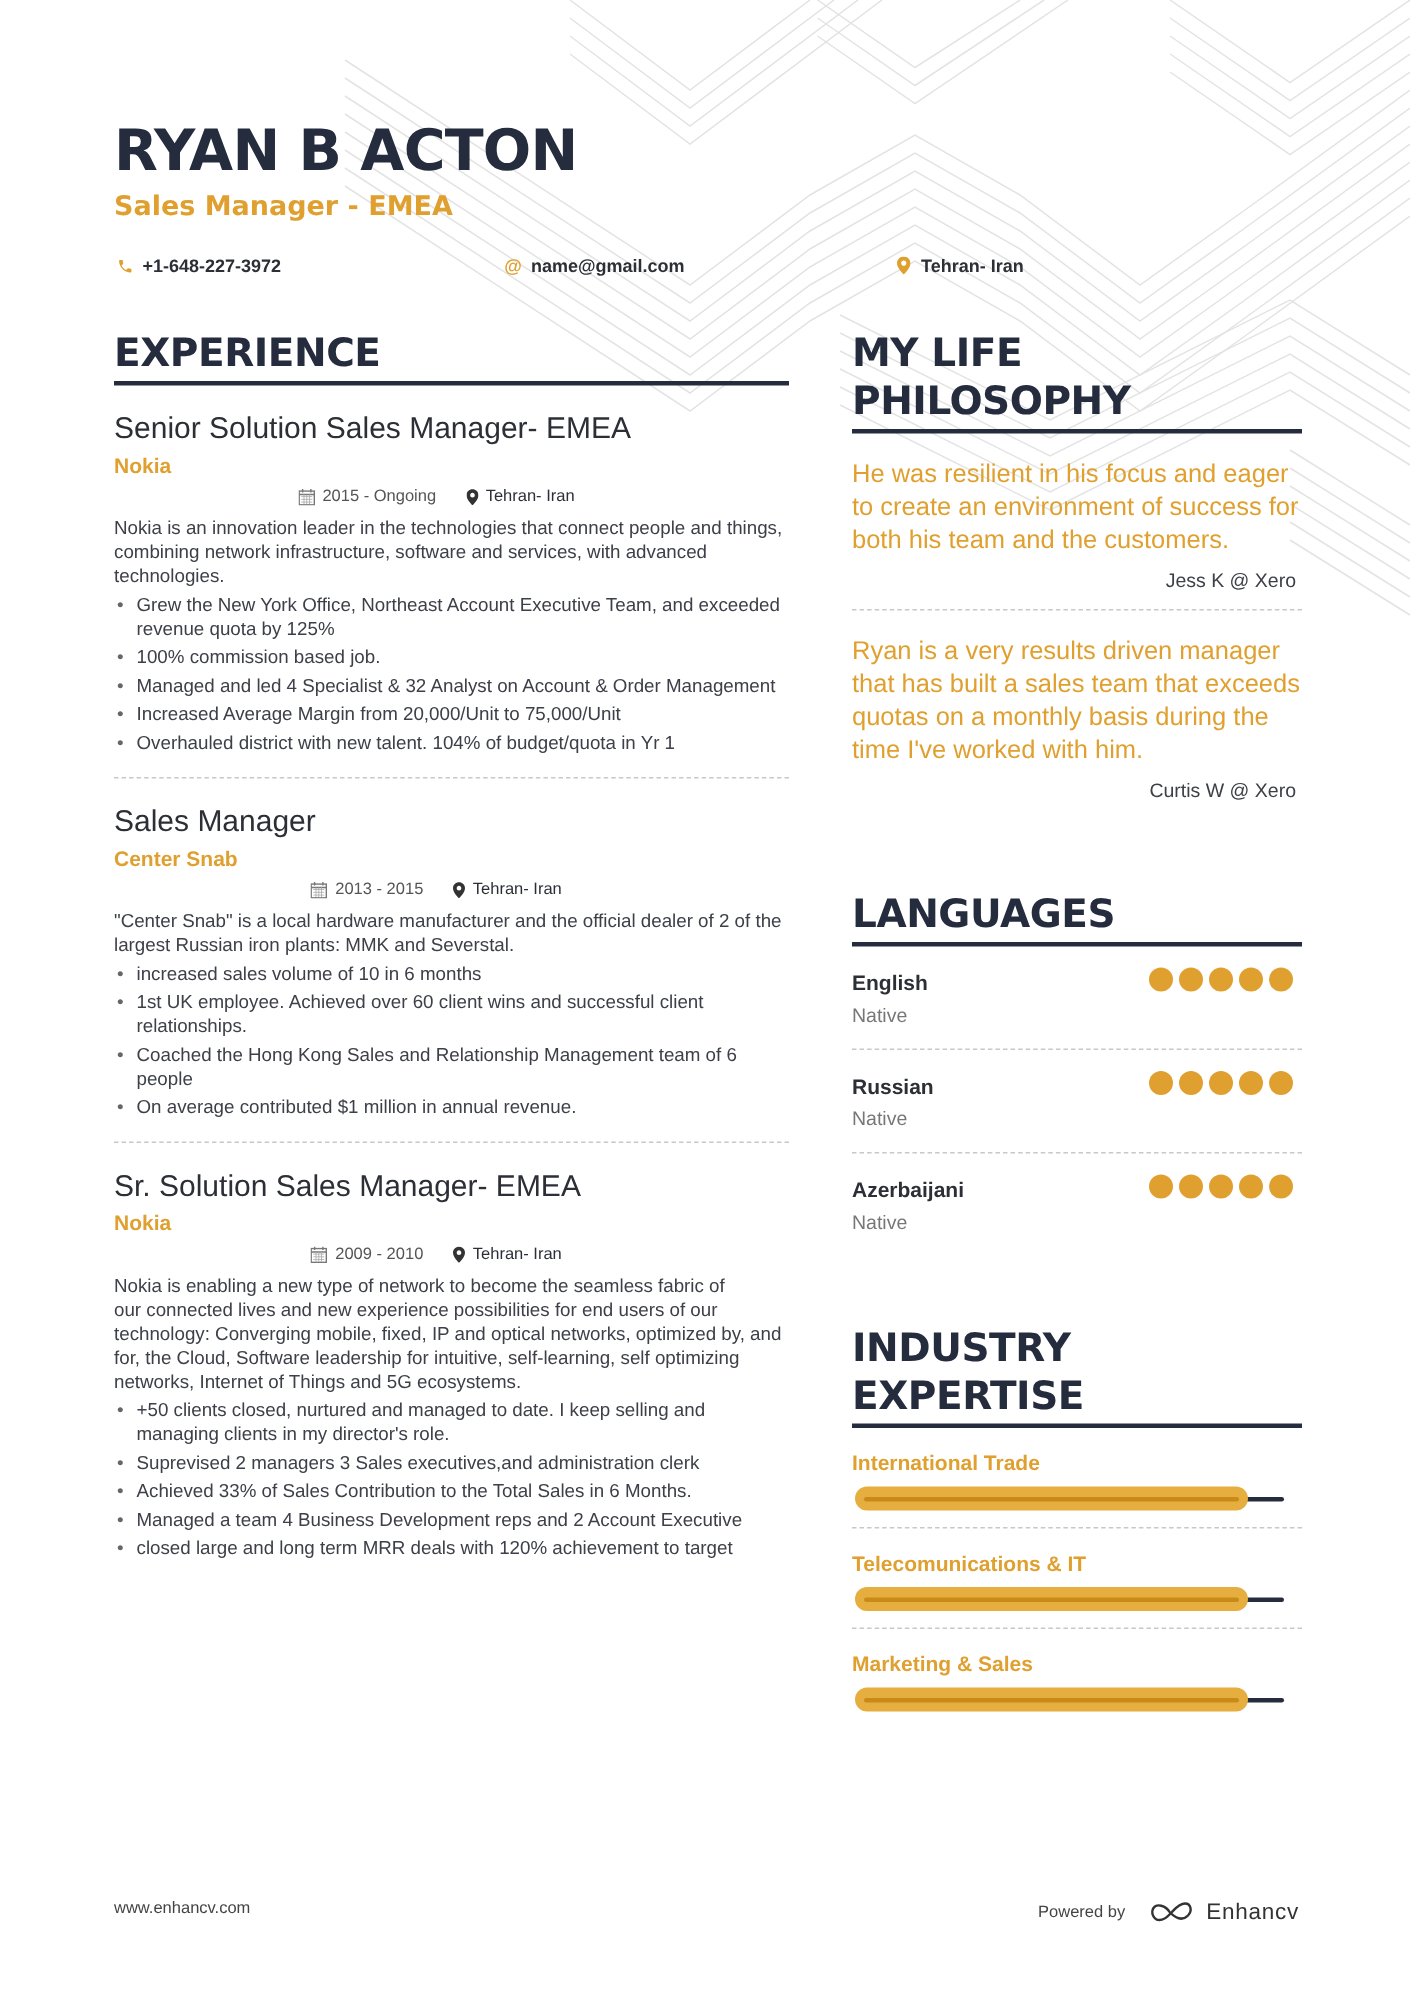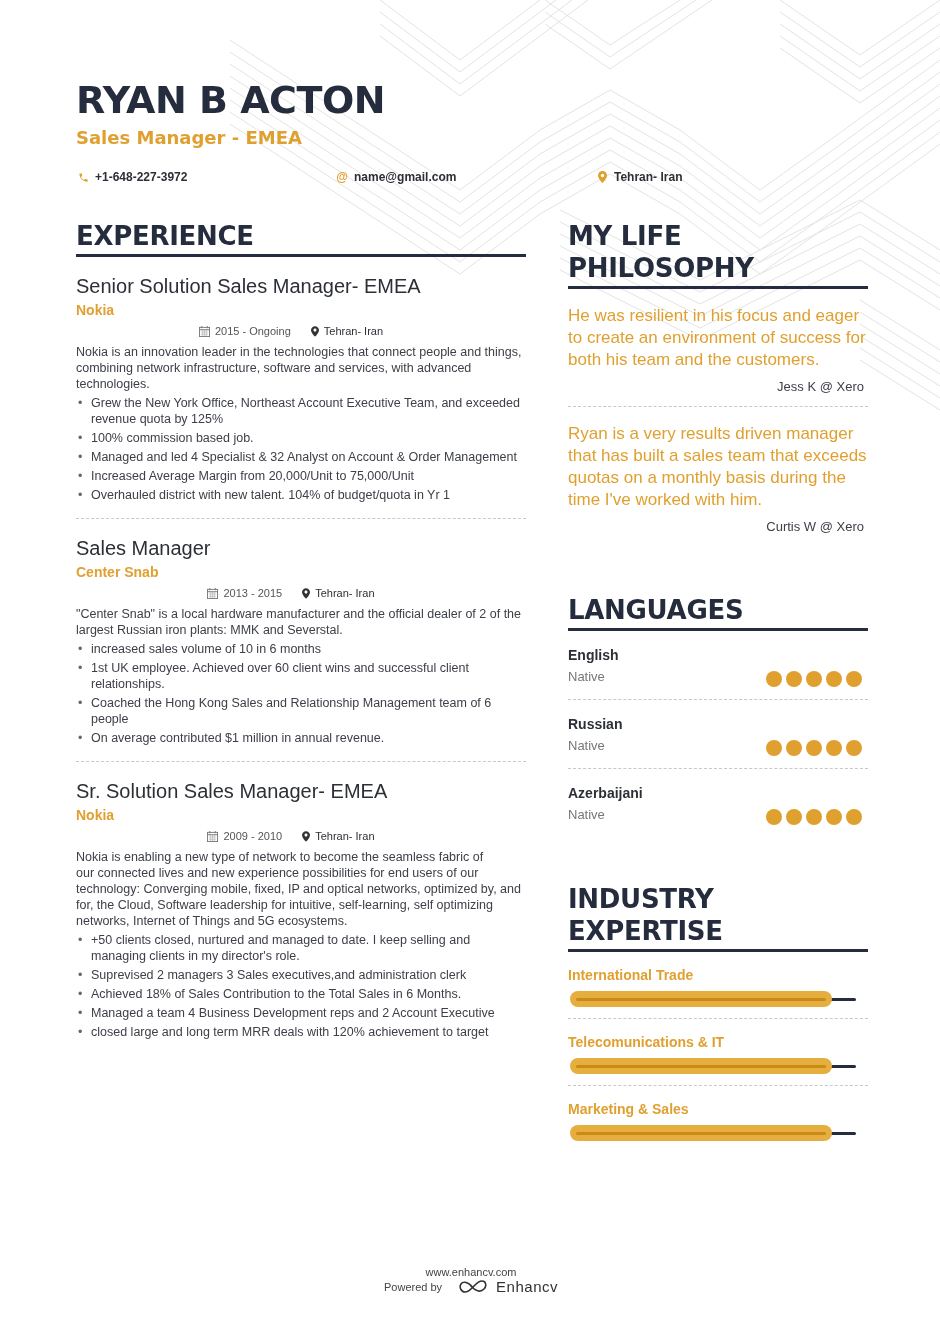--- a/index.html
+++ b/index.html
@@ -34,37 +34,37 @@
   .bullets { list-style: none; margin-top: 3px; }
   .bullets li { position: relative; padding-left: 15px; font-size: 12.5px; line-height: 16px; color: #3d4048; margin-bottom: 3px; }
   .bullets li::before { content: "•"; position: absolute; left: 2px; top: 0; color: #666; }
 
   .quote { padding: 16px 0 12px 0; border-bottom: 1px dashed #c8c8c8; }
   .quote.last { border-bottom: none; }
   .quote-text { font-size: 17px; line-height: 22px; color: #e0a030; }
   .quote-author { text-align: right; font-size: 13px; color: #3d4048; margin-top: 8px; padding-right: 4px; }
 
   .lang-section { margin-top: 48px; }
-  .lang { display: flex; justify-content: space-between; align-items: flex-end; padding: 14px 0 12px 0; border-bottom: 1px dashed #c8c8c8; }
+  .lang { display: flex; justify-content: space-between; align-items: flex-start; padding: 14px 0 12px 0; border-bottom: 1px dashed #c8c8c8; }
   .lang:last-child { border-bottom: none; }
   .lang-name { font-size: 14px; font-weight: bold; color: #2c2f36; line-height: 20px; }
   .lang-level { font-size: 13px; color: #777; line-height: 20px; margin-top: 2px; }
   .dots { display: flex; gap: 4px; margin-right: 6px; }
   .dot { width: 16px; height: 16px; border-radius: 50%; background: #e0a030; }
 
   .expertise-section { margin-top: 46px; }
   .exp { padding: 14px 0 10px 0; border-bottom: 1px dashed #c8c8c8; }
   .exp:last-child { border-bottom: none; }
   .exp-label { font-size: 14px; font-weight: bold; color: #e0a030; line-height: 18px; }
   .bar-wrap { position: relative; height: 18px; margin-top: 6px; width: 290px; }
   .bar-track { position: absolute; left: 4px; top: 8px; width: 284px; height: 3px; background: #252c3d; border-radius: 2px; }
   .bar-fill { position: absolute; left: 2px; top: 1px; width: 262px; height: 16px; background: #e6ae3e; border-radius: 8px; }
   .bar-fill::after { content: ""; position: absolute; left: 6px; right: 6px; top: 7px; height: 3px; background: #c98a18; border-radius: 2px; }
 
-  .footer { position: absolute; top: 1266px; left: 76px; width: 790px; display: flex; justify-content: space-between; align-items: center; font-size: 11px; color: #444; flex-direction: column; }
+  .footer { position: absolute; top: 1266px; left: 76px; width: 790px; display: flex; justify-content: space-between; font-size: 11px; color: #444; }
   .powered { display: flex; align-items: center; gap: 16px; }
   .brand { display: flex; align-items: center; gap: 6px; font-size: 15px; color: #333; letter-spacing: 0.5px; }
 </style>
 </head>
 <body>
 
 <svg class="bg-pattern" viewBox="0 0 940 700" xmlns="http://www.w3.org/2000/svg">
   <g fill="none" stroke="#e3e3e3" stroke-width="1">
 
     <g id="band">
@@ -221,21 +221,21 @@
       </div>
       <div class="desc">
         <div>Nokia is enabling a new type of network to become the seamless fabric of</div>
         <div>our connected lives and new experience possibilities for end users of our</div>
         <div>technology: Converging mobile, fixed, IP and optical networks, optimized by, and for, the Cloud, Software leadership for intuitive, self-learning, self optimizing</div>
         <div>networks, Internet of Things and 5G ecosystems.</div>
       </div>
       <ul class="bullets">
         <li>+50 clients closed, nurtured and managed to date. I keep selling and managing clients in my director's role.</li>
         <li>Suprevised 2 managers 3 Sales executives,and administration clerk</li>
-        <li>Achieved 18% of Sales Contribution to the Total Sales in 6 Months.</li>
+        <li>Achieved 33% of Sales Contribution to the Total Sales in 6 Months.</li>
         <li>Managed a team 4 Business Development reps and 2 Account Executive</li>
         <li>closed large and long term MRR deals with 120% achievement to target</li>
       </ul>
     </div>
   </div>
 
   <div class="right">
     <div class="sec-title">MY LIFE PHILOSOPHY</div>
     <div class="quote">
       <div class="quote-text">He was resilient in his focus and eager to create an environment of success for both his team and the customers.</div>

